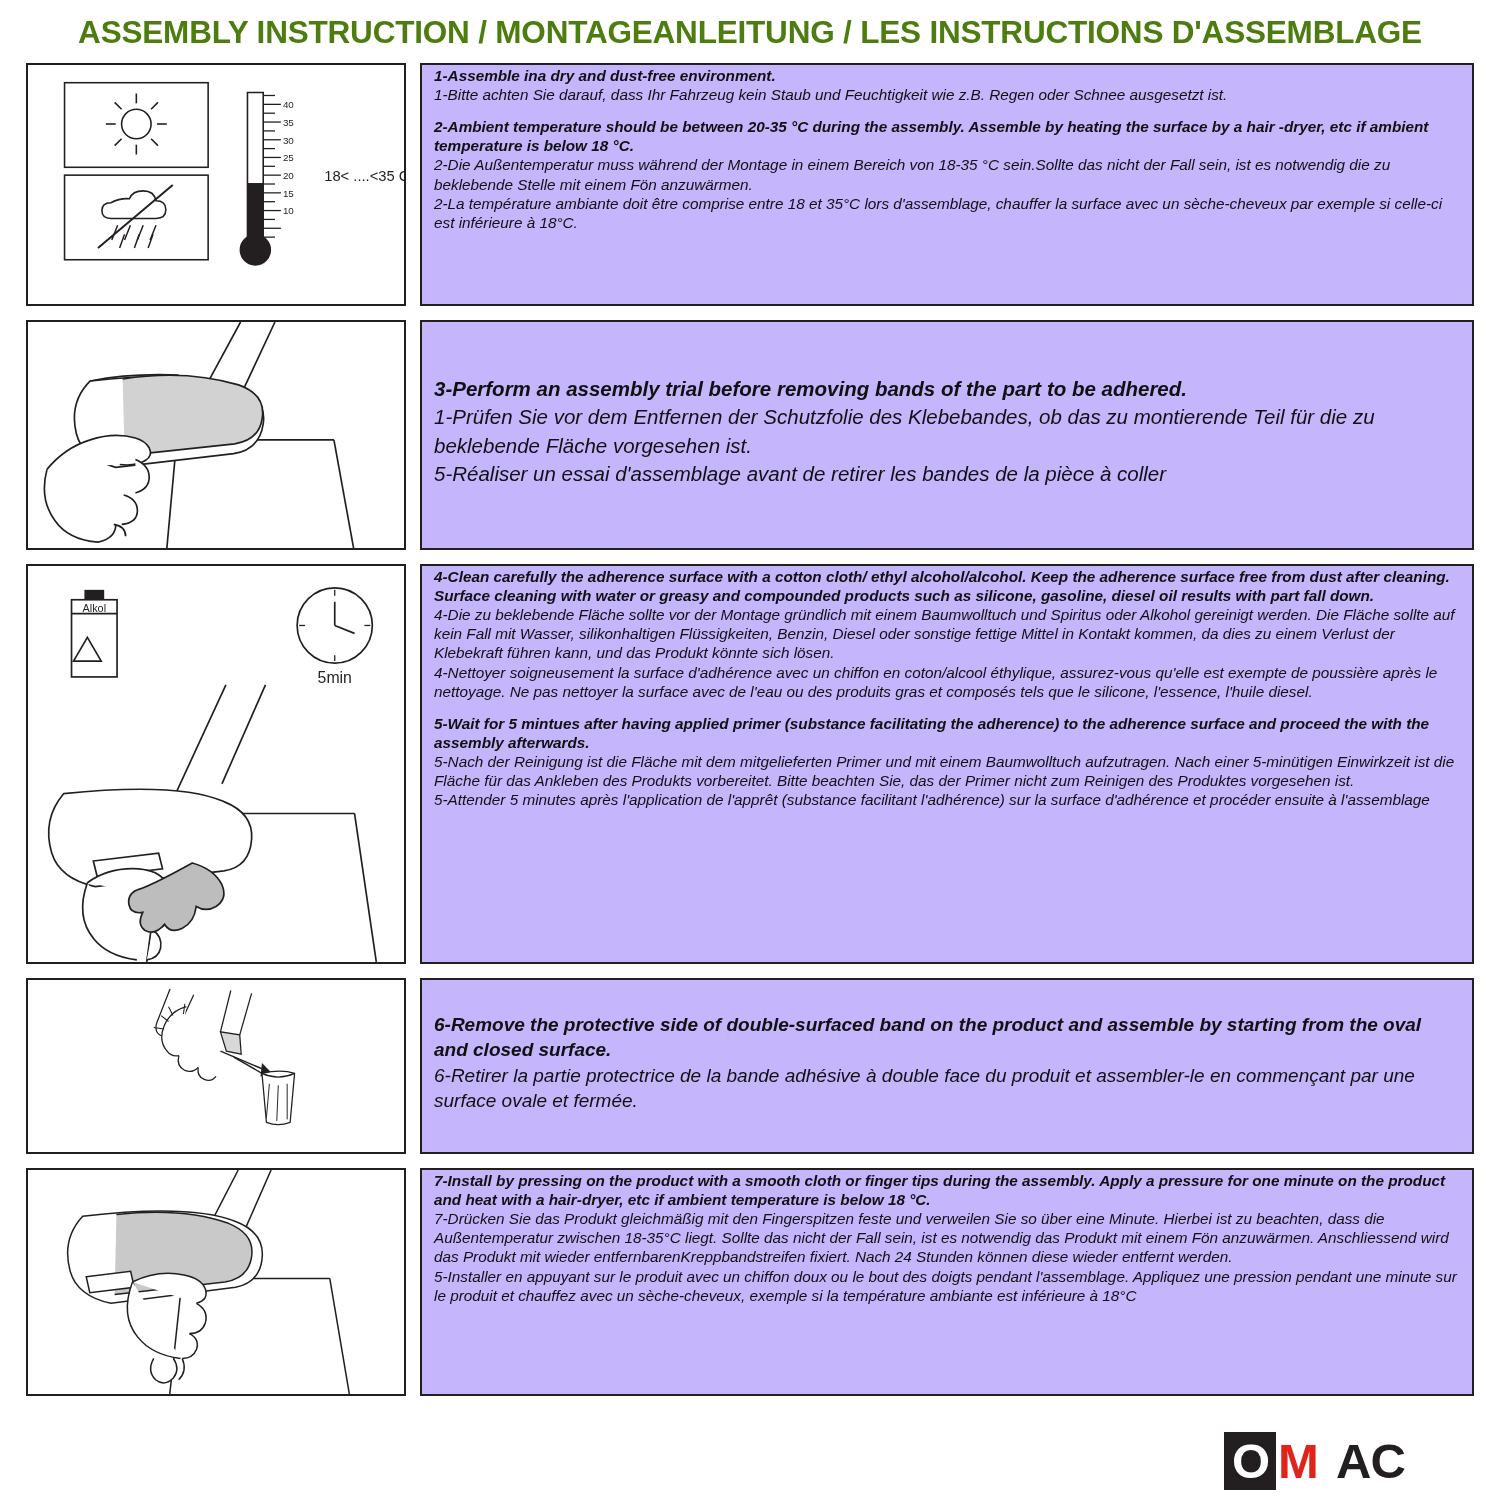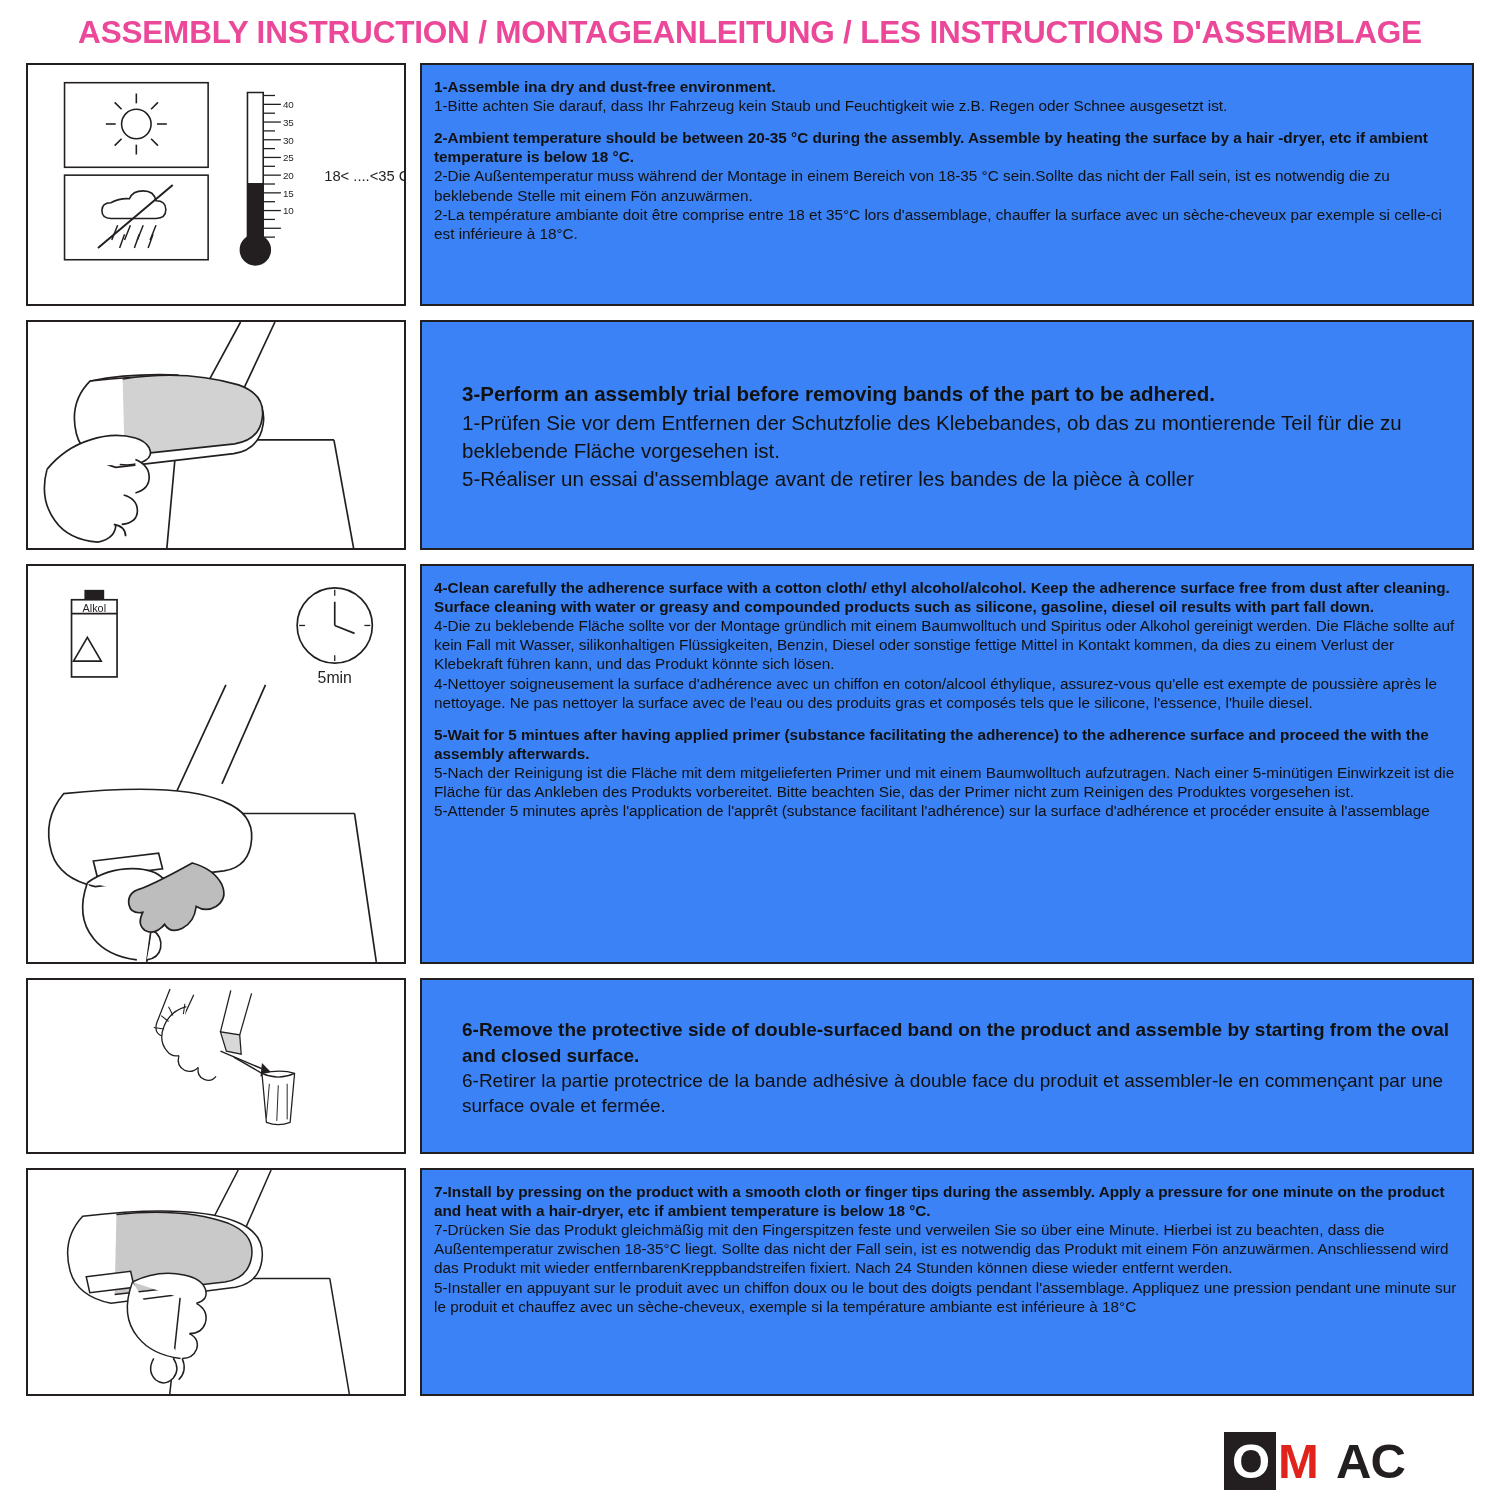--- a/index.html
+++ b/index.html
@@ -17,21 +17,21 @@
   .page {
     width: 1500px;
     height: 1500px;
     position: relative;
     box-sizing: border-box;
     padding: 0 26px;
   }
   .title {
     font-size: 31.5px;
     font-weight: bold;
-    color: #ec4899;
+    color: #4d7c0f;
     letter-spacing: -0.2px;
     text-align: center;
     padding: 14px 0 12px 0;
     white-space: nowrap;
   }
   .rows {
     display: flex;
     flex-direction: column;
     gap: 14px;
   }
@@ -46,41 +46,42 @@
     box-sizing: border-box;
     position: relative;
     overflow: hidden;
     flex: 0 0 380px;
     background: #fff;
   }
   .cell-txt {
     flex: 1 1 auto;
     border: 2px solid #231f20;
     box-sizing: border-box;
-    padding: 12px 12px 8px 12px;
-    background: #3b82f6;
+    padding: 1px 12px 8px 12px;
+    background: #c4b5fd;
     overflow: hidden;
+    font-style: italic;
   }
   .r1 .cell-img, .r1 .cell-txt { height: 243px; }
   .r2 .cell-img, .r2 .cell-txt { height: 230px; }
   .r3 .cell-img, .r3 .cell-txt { height: 400px; }
   .r4 .cell-img, .r4 .cell-txt { height: 176px; }
   .r5 .cell-img, .r5 .cell-txt { height: 228px; }
 
   p {
     margin: 0;
   }
   .b {
     font-weight: bold;
   }
   .t-sm { font-size: 15.3px; line-height: 1.25; }
   .t-md { font-size: 19px; line-height: 1.33; }
   .t-lg { font-size: 20.5px; line-height: 1.38; }
   .gap { height: 13px; }
-  .center-block { display:flex; flex-direction:column; justify-content:center; height:100%;margin-left:28px; }
+  .center-block { display:flex; flex-direction:column; justify-content:center; height:100%; }
 
   .svgbox { display: block; width: 100%; height: 100%; }
 
   .logo {
     position: absolute;
     right: 26px;
     bottom: 8px;
     width: 250px;
     height: 62px;
   }

